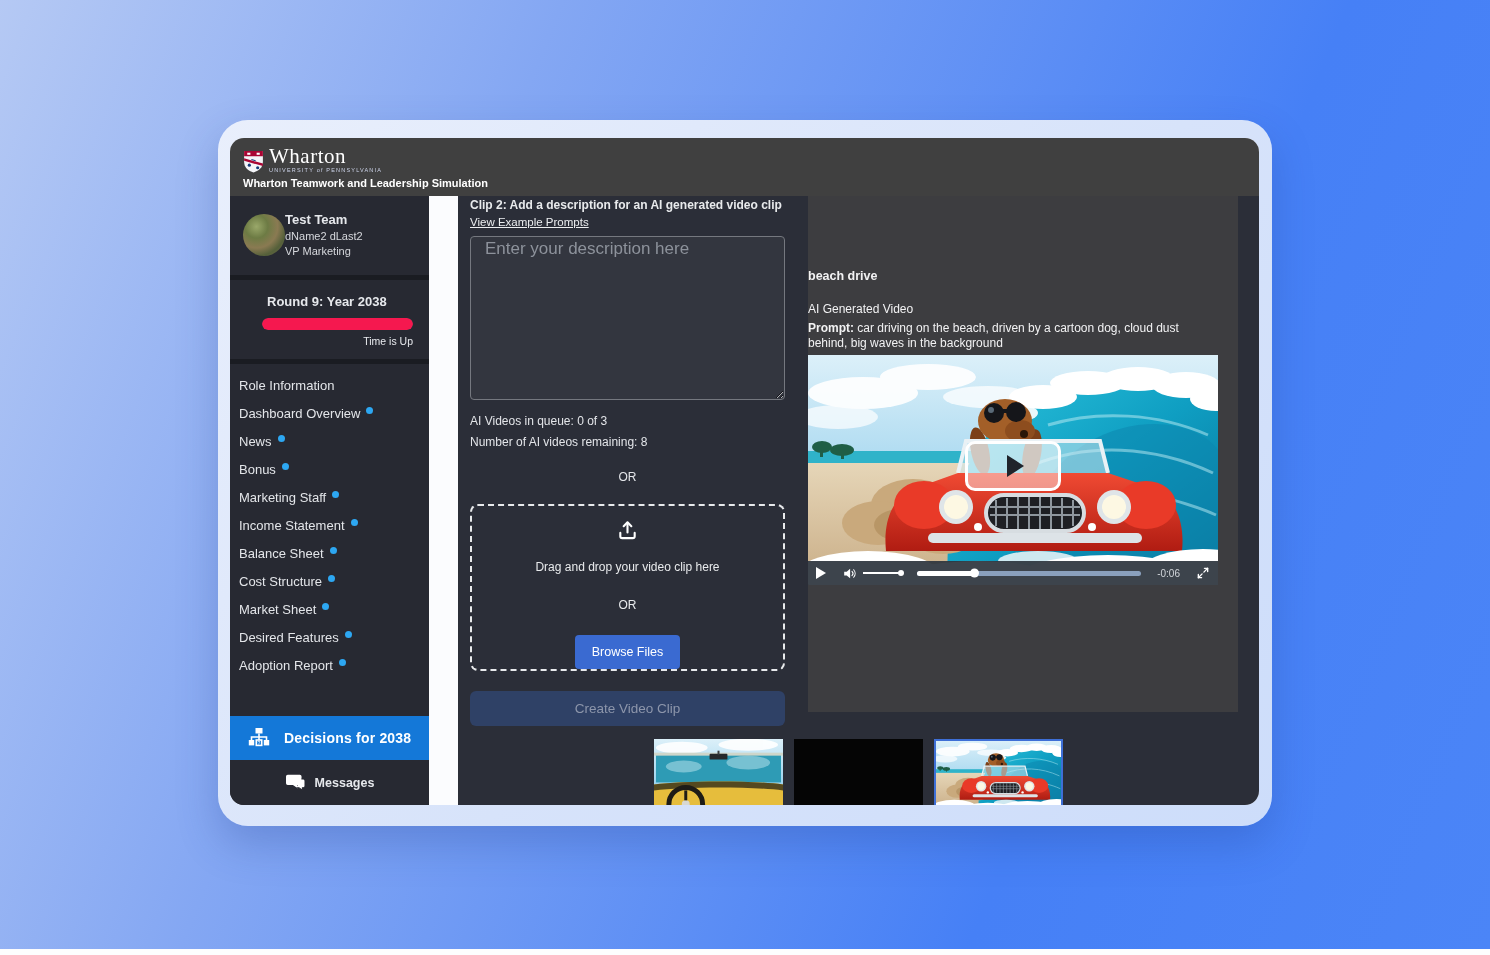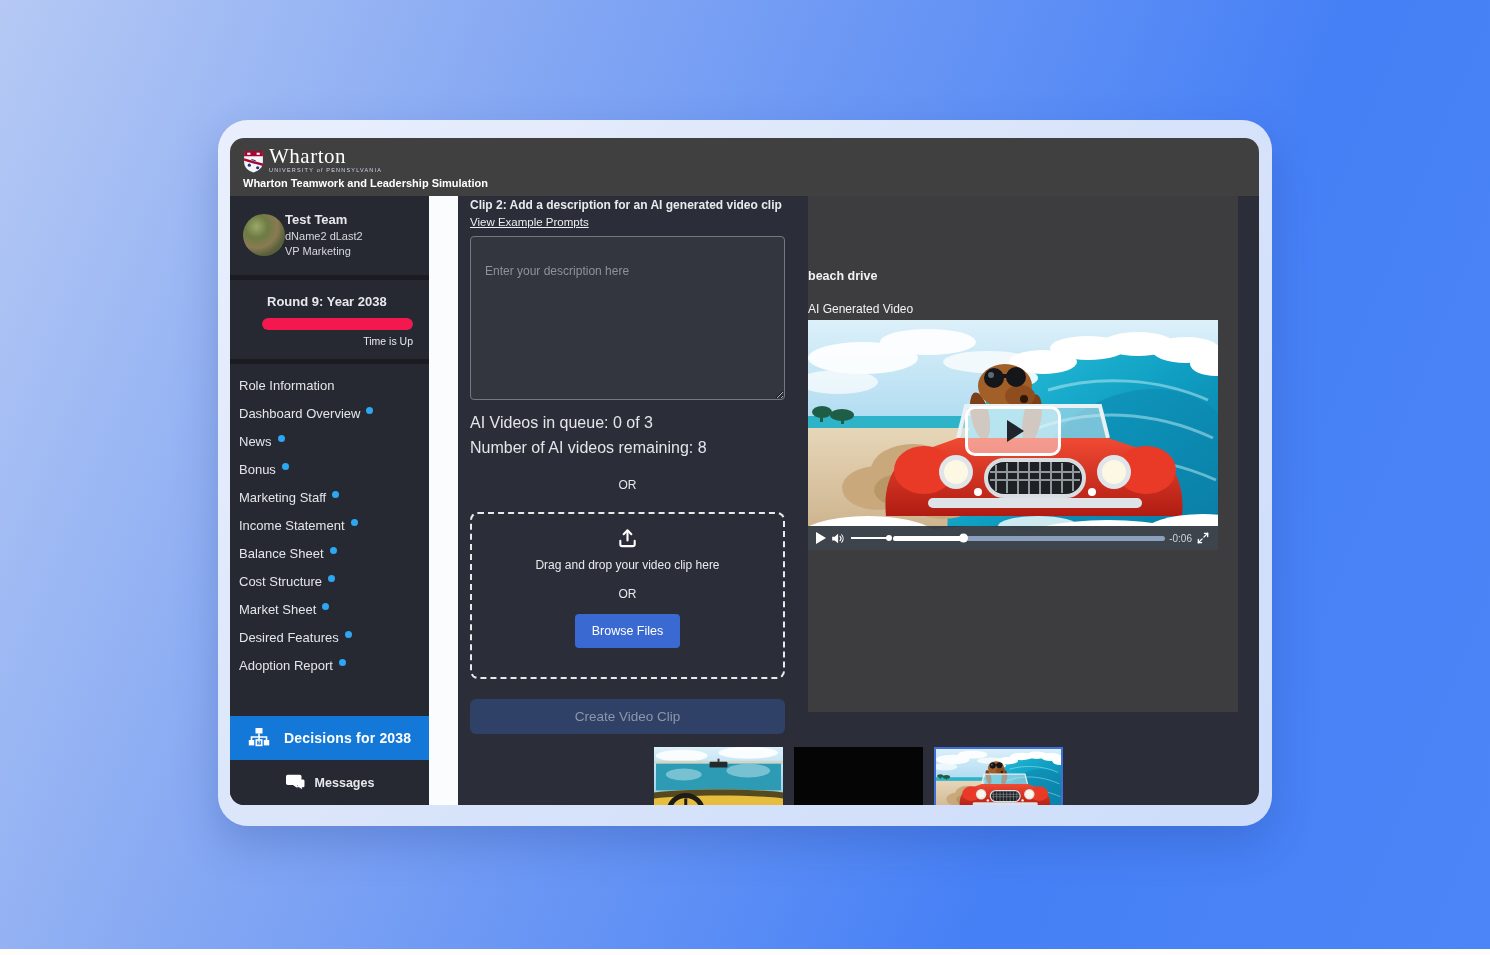--- a/index.html
+++ b/index.html
@@ -55,28 +55,28 @@
   .messages-label { font-size:12.5px; font-weight:bold; }
   
   .whitegap { width:29px; background:#fbfcfe; }
   
   .main { flex:1; background:#2b2e38; color:#e8eaec; display:flex; flex-direction:column; min-width:0; }
   .columns { display:flex; }
   .formcol { width:315px; margin-left:12px; display:flex; flex-direction:column; }
   .step-title { font-size:12px; font-weight:bold; margin-top:2px; line-height:14px; }
   .example-link { font-size:11.5px; text-decoration:underline; color:#eceef0; margin-top:4px; cursor:pointer; width:max-content; }
   .desc-input { margin-top:8px; height:164px; width:100%; background:#33363f; border:1px solid #75787f;
-    border-radius:4px; color:#d9dbe0; font-size:12px; padding:27px 14px; resize:both;
+    border-radius:4px; color:#d9dbe0; font-size:17px; padding:2px 14px; resize:both;
     font-family:"Liberation Sans","DejaVu Sans",sans-serif; }
   .desc-input::placeholder { color:#8d929b; }
-  .queue-line { font-size:16px; color:#e3e5e9; }
+  .queue-line { font-size:12px; color:#e3e5e9; }
   .q1 { margin-top:14px; } .q2 { margin-top:7px; }
   .or-text { text-align:center; font-size:12px; margin-top:21px; color:#e3e5e9; }
   .dropzone { margin-top:20px; height:167px; border:2px dashed #e8eaec; border-radius:8px;
-    display:flex; flex-direction:column; align-items:center; padding-top:13px; }
+    display:flex; flex-direction:column; align-items:center; padding-top:13px;justify-content:space-between; }
   .dz-text { font-size:12px; margin-top:8px; }
   .dz-or { font-size:12px; margin-top:15px; }
   .browse-btn { margin-top:13px; background:#3a6ad1; border:none; color:#fff; font-size:12.5px;
     padding:10px 17px; border-radius:4px; cursor:pointer; font-family:inherit; }
   .create-btn { margin-top:20px; height:35px; background:#2f4166; border:none; border-radius:6px;
     color:#8d96ab; font-size:13.5px; cursor:default; font-family:inherit; }
   
   .preview { width:430px; height:516px; margin-left:23px; background:#3d3d40; display:flex;
     flex-direction:column; color:#f2f2f3; }
   .pv-title { margin-top:73px; font-size:12.5px; font-weight:bold; }
@@ -84,21 +84,21 @@
   .pv-prompt { width:410px; margin-top:5px; font-size:12px; line-height:15px; text-align:left; }
   .pv-prompt b { font-weight:bold; }
   .player { position:relative; width:410px; height:230px; margin-top:4px; overflow:hidden; background:#111; }
   .player svg.scene { position:absolute; inset:0; width:100%; height:100%; }
   .bigplay { position:absolute; left:50%; top:50%; transform:translate(-50%,-58%);
     width:96px; height:50px; border:3px solid #fff; border-radius:10px;
     background:rgba(255,255,255,.45); display:flex; align-items:center; justify-content:center; cursor:pointer; }
   .bigplay .tri { width:0; height:0; border-left:17px solid #20242b; border-top:11px solid transparent;
     border-bottom:11px solid transparent; margin-left:4px; }
   .ctrlbar { position:absolute; left:0; right:0; bottom:0; height:24px; background:rgba(45,52,61,.92);
-    display:flex; align-items:center; padding:12px 8px; gap:4px; }
+    display:flex; align-items:center; padding:12px 8px; gap:16px; }
   .play-tri { width:0; height:0; border-left:10px solid #fff; border-top:6px solid transparent;
     border-bottom:6px solid transparent; cursor:pointer; }
   .volwrap { display:flex; align-items:center; gap:6px; }
   .voltrack { position:relative; width:38px; height:2px; background:#fff; border-radius:1px; cursor:pointer; }
   .volthumb { position:absolute; top:50%; right:0; transform:translate(50%,-50%); width:6px; height:6px;
     border-radius:50%; background:#fff; }
   .volfill { height:100%; background:#fff; }
   .seek { position:relative; flex:1; height:5px; border-radius:3px; background:#8aa0bd; cursor:pointer; }
   .seek-fill { position:relative; height:100%; border-radius:3px; background:#fff; }
   .seek-fill::after { content:""; position:absolute; right:-4px; top:50%; transform:translateY(-50%);
@@ -338,20 +338,21 @@
             <div class="dz-text">Drag and drop your video clip here</div>
             <div class="dz-or">OR</div>
             <button class="browse-btn">Browse Files</button>
           </div>
           <button class="create-btn">Create Video Clip</button>
         </div>
 
         <div class="preview">
           <div class="pv-title">beach drive</div>
           <div class="pv-sub">AI Generated Video</div>
+          <div class="pv-prompt"><b>Prompt:</b> <span>car driving on the beach, driven by a cartoon dog, cloud dust behind, big waves in the background</span></div>
           <div class="player">
             <svg class="scene">
                 <use href="#beach-scene"></use>
               </svg>
             <div class="bigplay">
                 <div class="tri"></div>
               </div>
             <div class="ctrlbar">
               <div class="play-tri"></div>
               <div class="volwrap">

